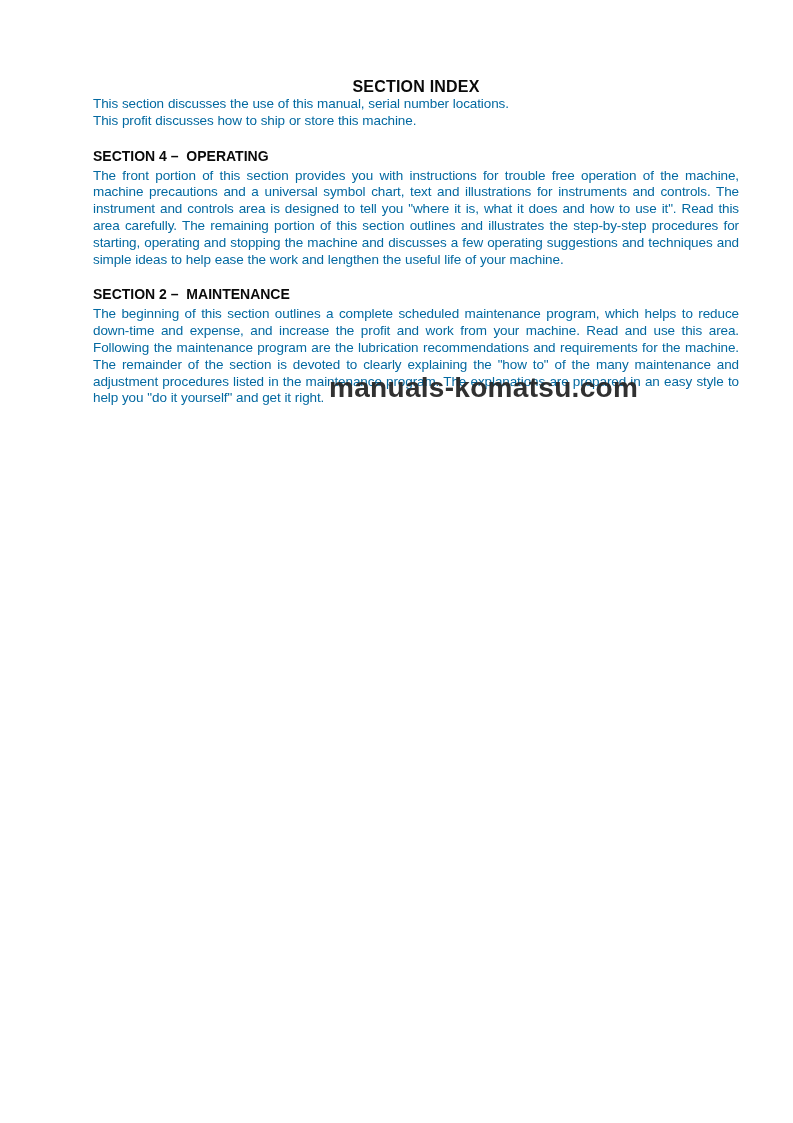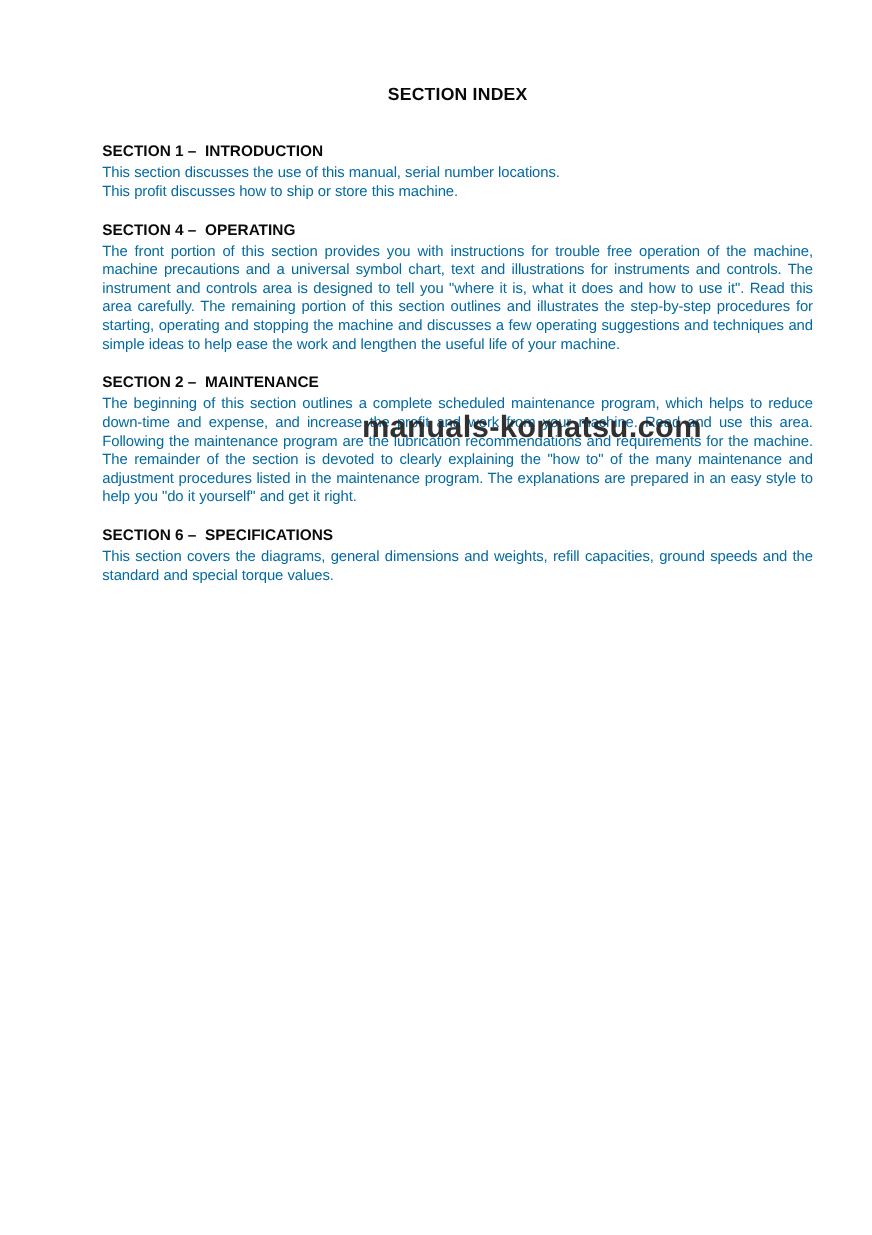--- a/index.html
+++ b/index.html
@@ -64,40 +64,35 @@
 </style>
 </head>
 <body>
 
 <div class="page">
   <div class="content">
 
     <div class="doc-title">SECTION INDEX</div>
 
     <div>
-      <div class="sec-heading first">SECTION 1 –  INTRODUCTION</div>
       <p class="sec-body">This section discusses the use of this manual, serial number locations.</p>
     </div>
 
 
     <div>
       <p class="sec-body">This profit discusses how to ship or store this machine.</p>
     </div>
 
     <div>
       <div class="sec-heading">SECTION 4 –  OPERATING</div>
       <p class="sec-body">The front portion of this section provides you with instructions for trouble free operation of the machine, machine precautions and a universal symbol chart, text and illustrations for instruments and controls. The instrument and controls area is designed to tell you "where it is, what it does and how to use it". Read this area carefully. The remaining portion of this section outlines and illustrates the step-by-step procedures for starting, operating and stopping the machine and discusses a few operating suggestions and techniques and simple ideas to help ease the work and lengthen the useful life of your machine.</p>
     </div>
 
     <div>
       <div class="sec-heading">SECTION 2 –  MAINTENANCE</div>
       <p class="sec-body">The beginning of this section outlines a complete scheduled maintenance program, which helps to reduce down-time and expense, and increase the profit and work from your machine. Read and use this area. Following the maintenance program are the lubrication recommendations and requirements for the machine. The remainder of the section is devoted to clearly explaining the "how to" of the many maintenance and adjustment procedures listed in the maintenance program. The explanations are prepared in an easy style to help you "do it yourself" and get it right.</p>
     </div>
 
-    <div>
-      <div class="sec-heading">SECTION 6 –  SPECIFICATIONS</div>
-      <p class="sec-body">This section covers the diagrams, general dimensions and weights, refill capacities, ground speeds and the standard and special torque values.</p>
-    </div>
 
   </div>
 
   <div class="watermark">manuals-komatsu.com</div>
 </div>
 
 </body></html>

